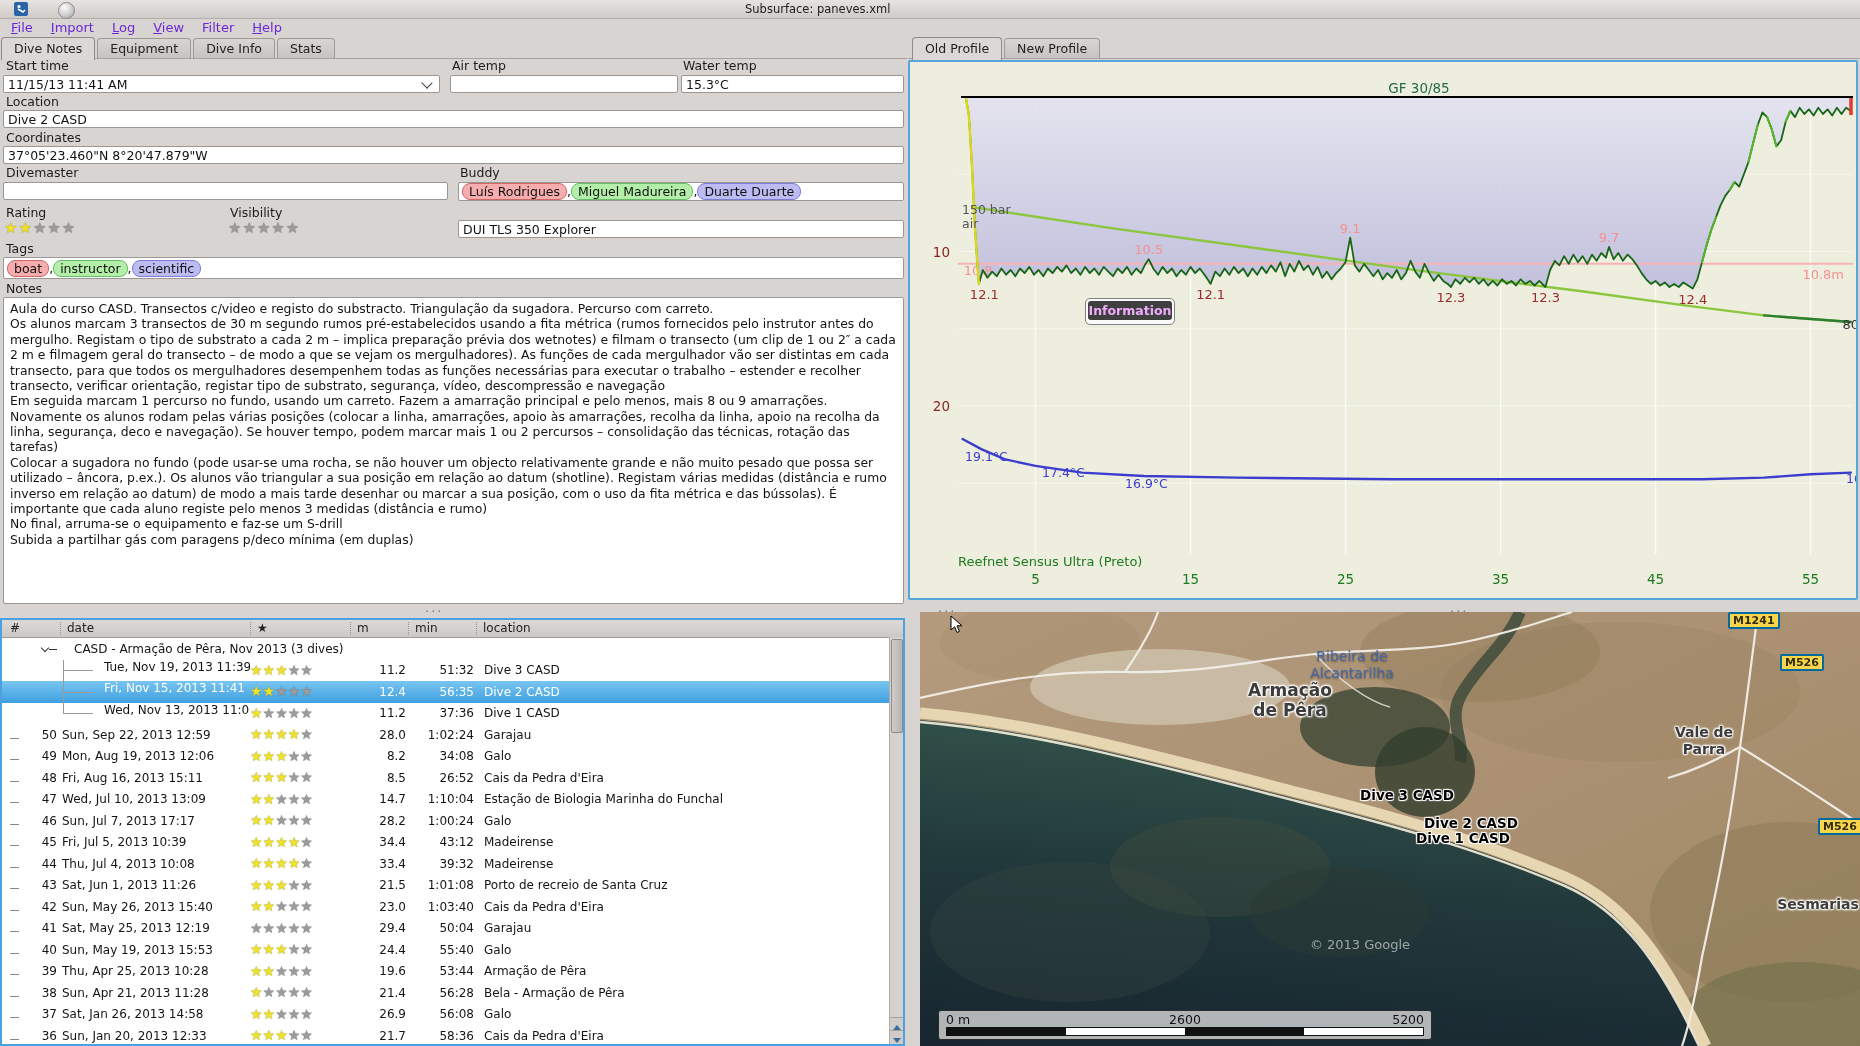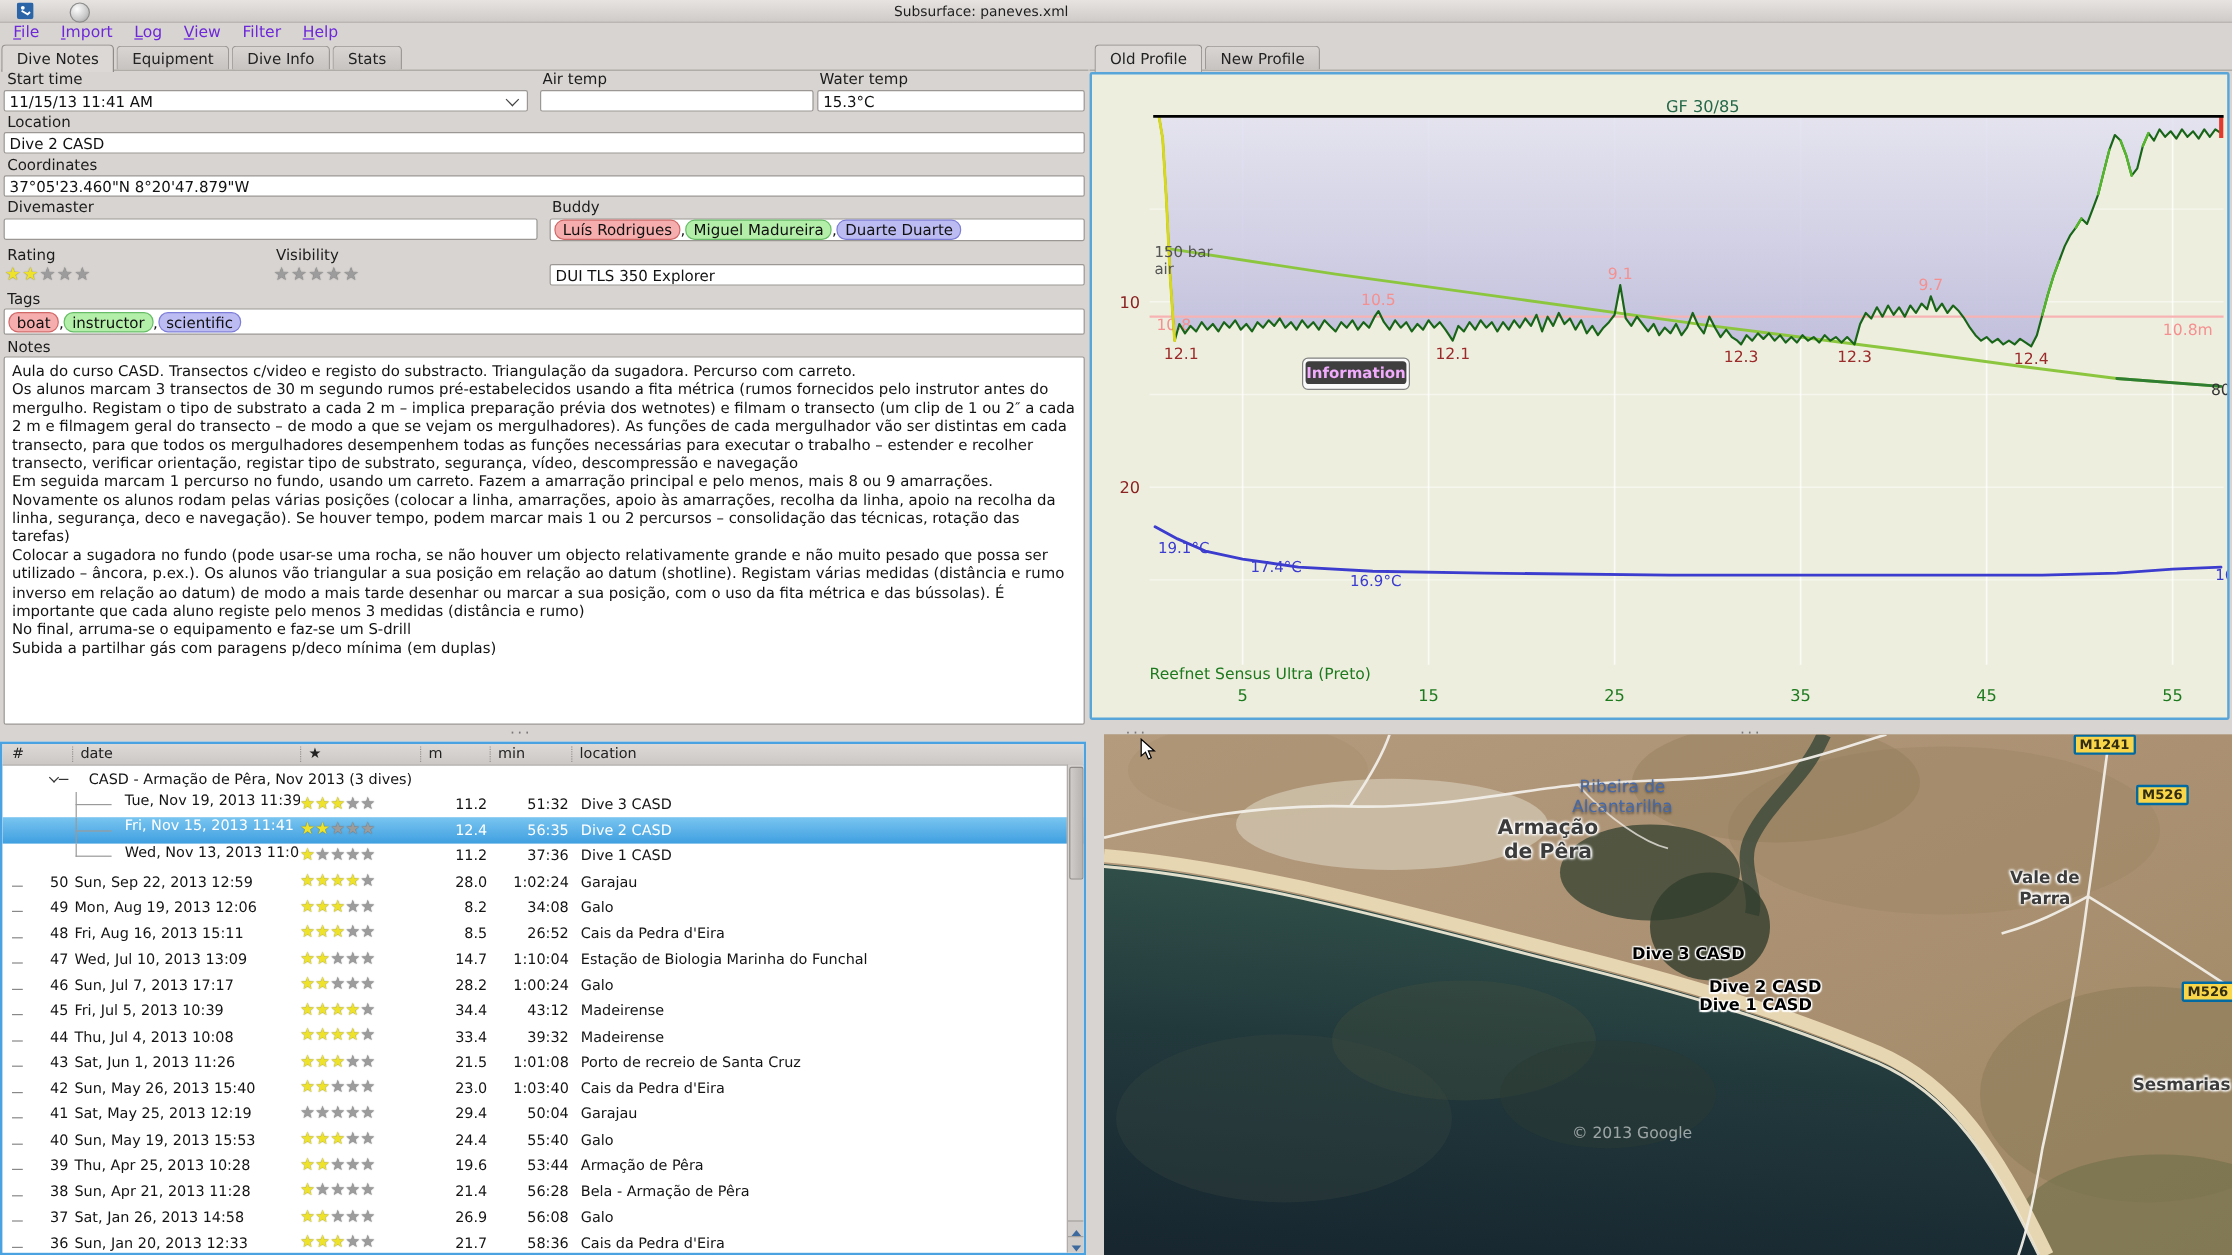--- a/index.html
+++ b/index.html
@@ -450,16 +450,29 @@
       <path d="M545,30 C595,20 625,8 652,0"></path>
       <path d="M838,0 C830,60 826,95 820,135 C810,215 795,285 782,345 C774,392 769,414 762,434"></path>
       <path d="M820,135 C858,158 900,186 940,212"></path>
       <path d="M820,135 C796,148 776,158 748,166"></path>
       <path d="M395,42 C420,70 450,90 470,95" stroke-width="1.5" opacity="0.8"></path>
     </g>
   </svg>
   <svg class="cursor" width="14" height="20" viewBox="0 0 14 20">
     <polygon points="1,1 1,15 4.6,11.8 7,17.5 9.4,16.4 7,10.8 12,10.8" fill="#fff" stroke="#000" stroke-width="1"></polygon>
   </svg>
+  <div id="scalebar">
+    <div class="sb-labels">
+      <span class="l">0 m</span>
+      <span class="m">2600</span>
+      <span class="r">5200</span>
+    </div>
+    <div class="sb-bar">
+        <i class="b1"></i>
+        <i></i>
+        <i class="b1"></i>
+        <i></i>
+      </div>
+  </div>
 <div class="mlabel water-name" style="left: 432px; top: 36px;">Ribeira de
 Alcantarilha</div><div class="mlabel town" style="left: 370px; top: 68px;">Armação
 de Pêra</div><div class="mlabel town-sm" style="left: 784px; top: 112px;">Vale de
 Parra</div><div class="mlabel town-sm" style="left: 898px; top: 284px;">Sesmarias</div><div class="mlabel dive" style="left: 487px; top: 175px;">Dive 3 CASD</div><div class="mlabel dive" style="left: 551px; top: 203px;">Dive 2 CASD</div><div class="mlabel dive" style="left: 543px; top: 218px;">Dive 1 CASD</div><div class="mlabel wm" style="left: 440px; top: 325px;">© 2013 Google</div><div class="badge" style="left: 808px; top: 0px;">M1241</div><div class="badge" style="left: 860px; top: 42px;">M526</div><div class="badge" style="left: 898px; top: 206px;">M526</div></div>
 
 </body></html>

